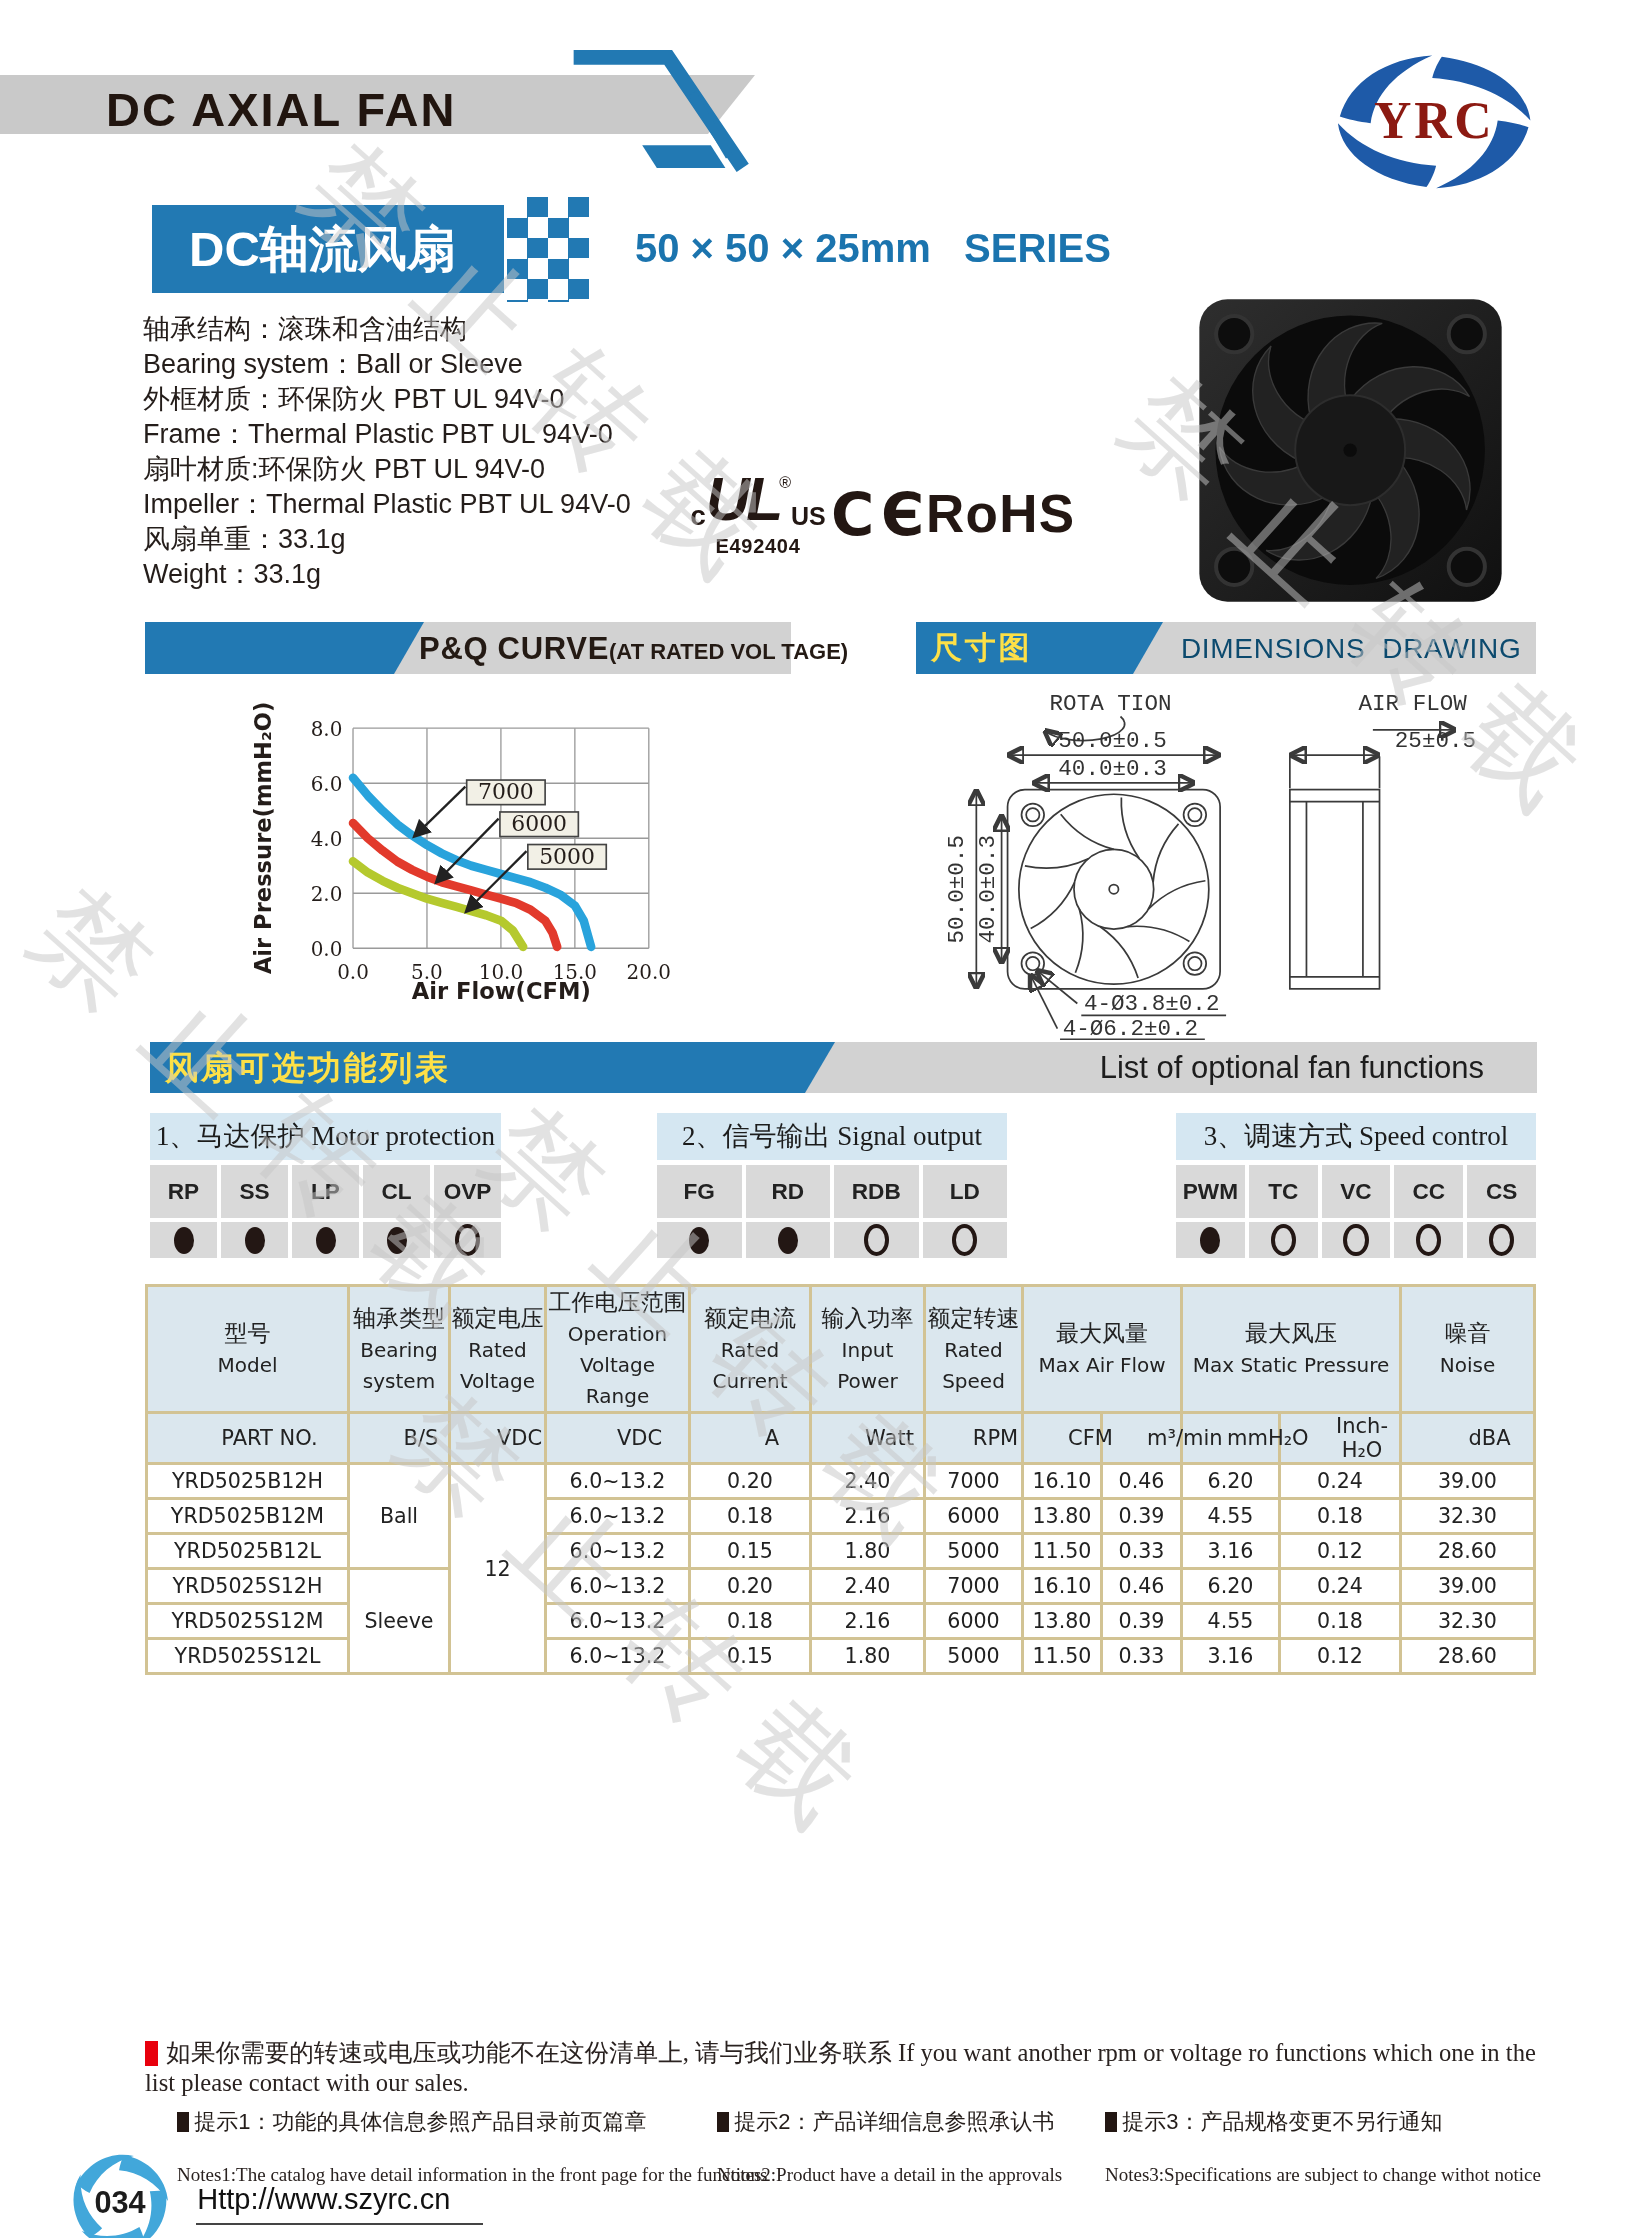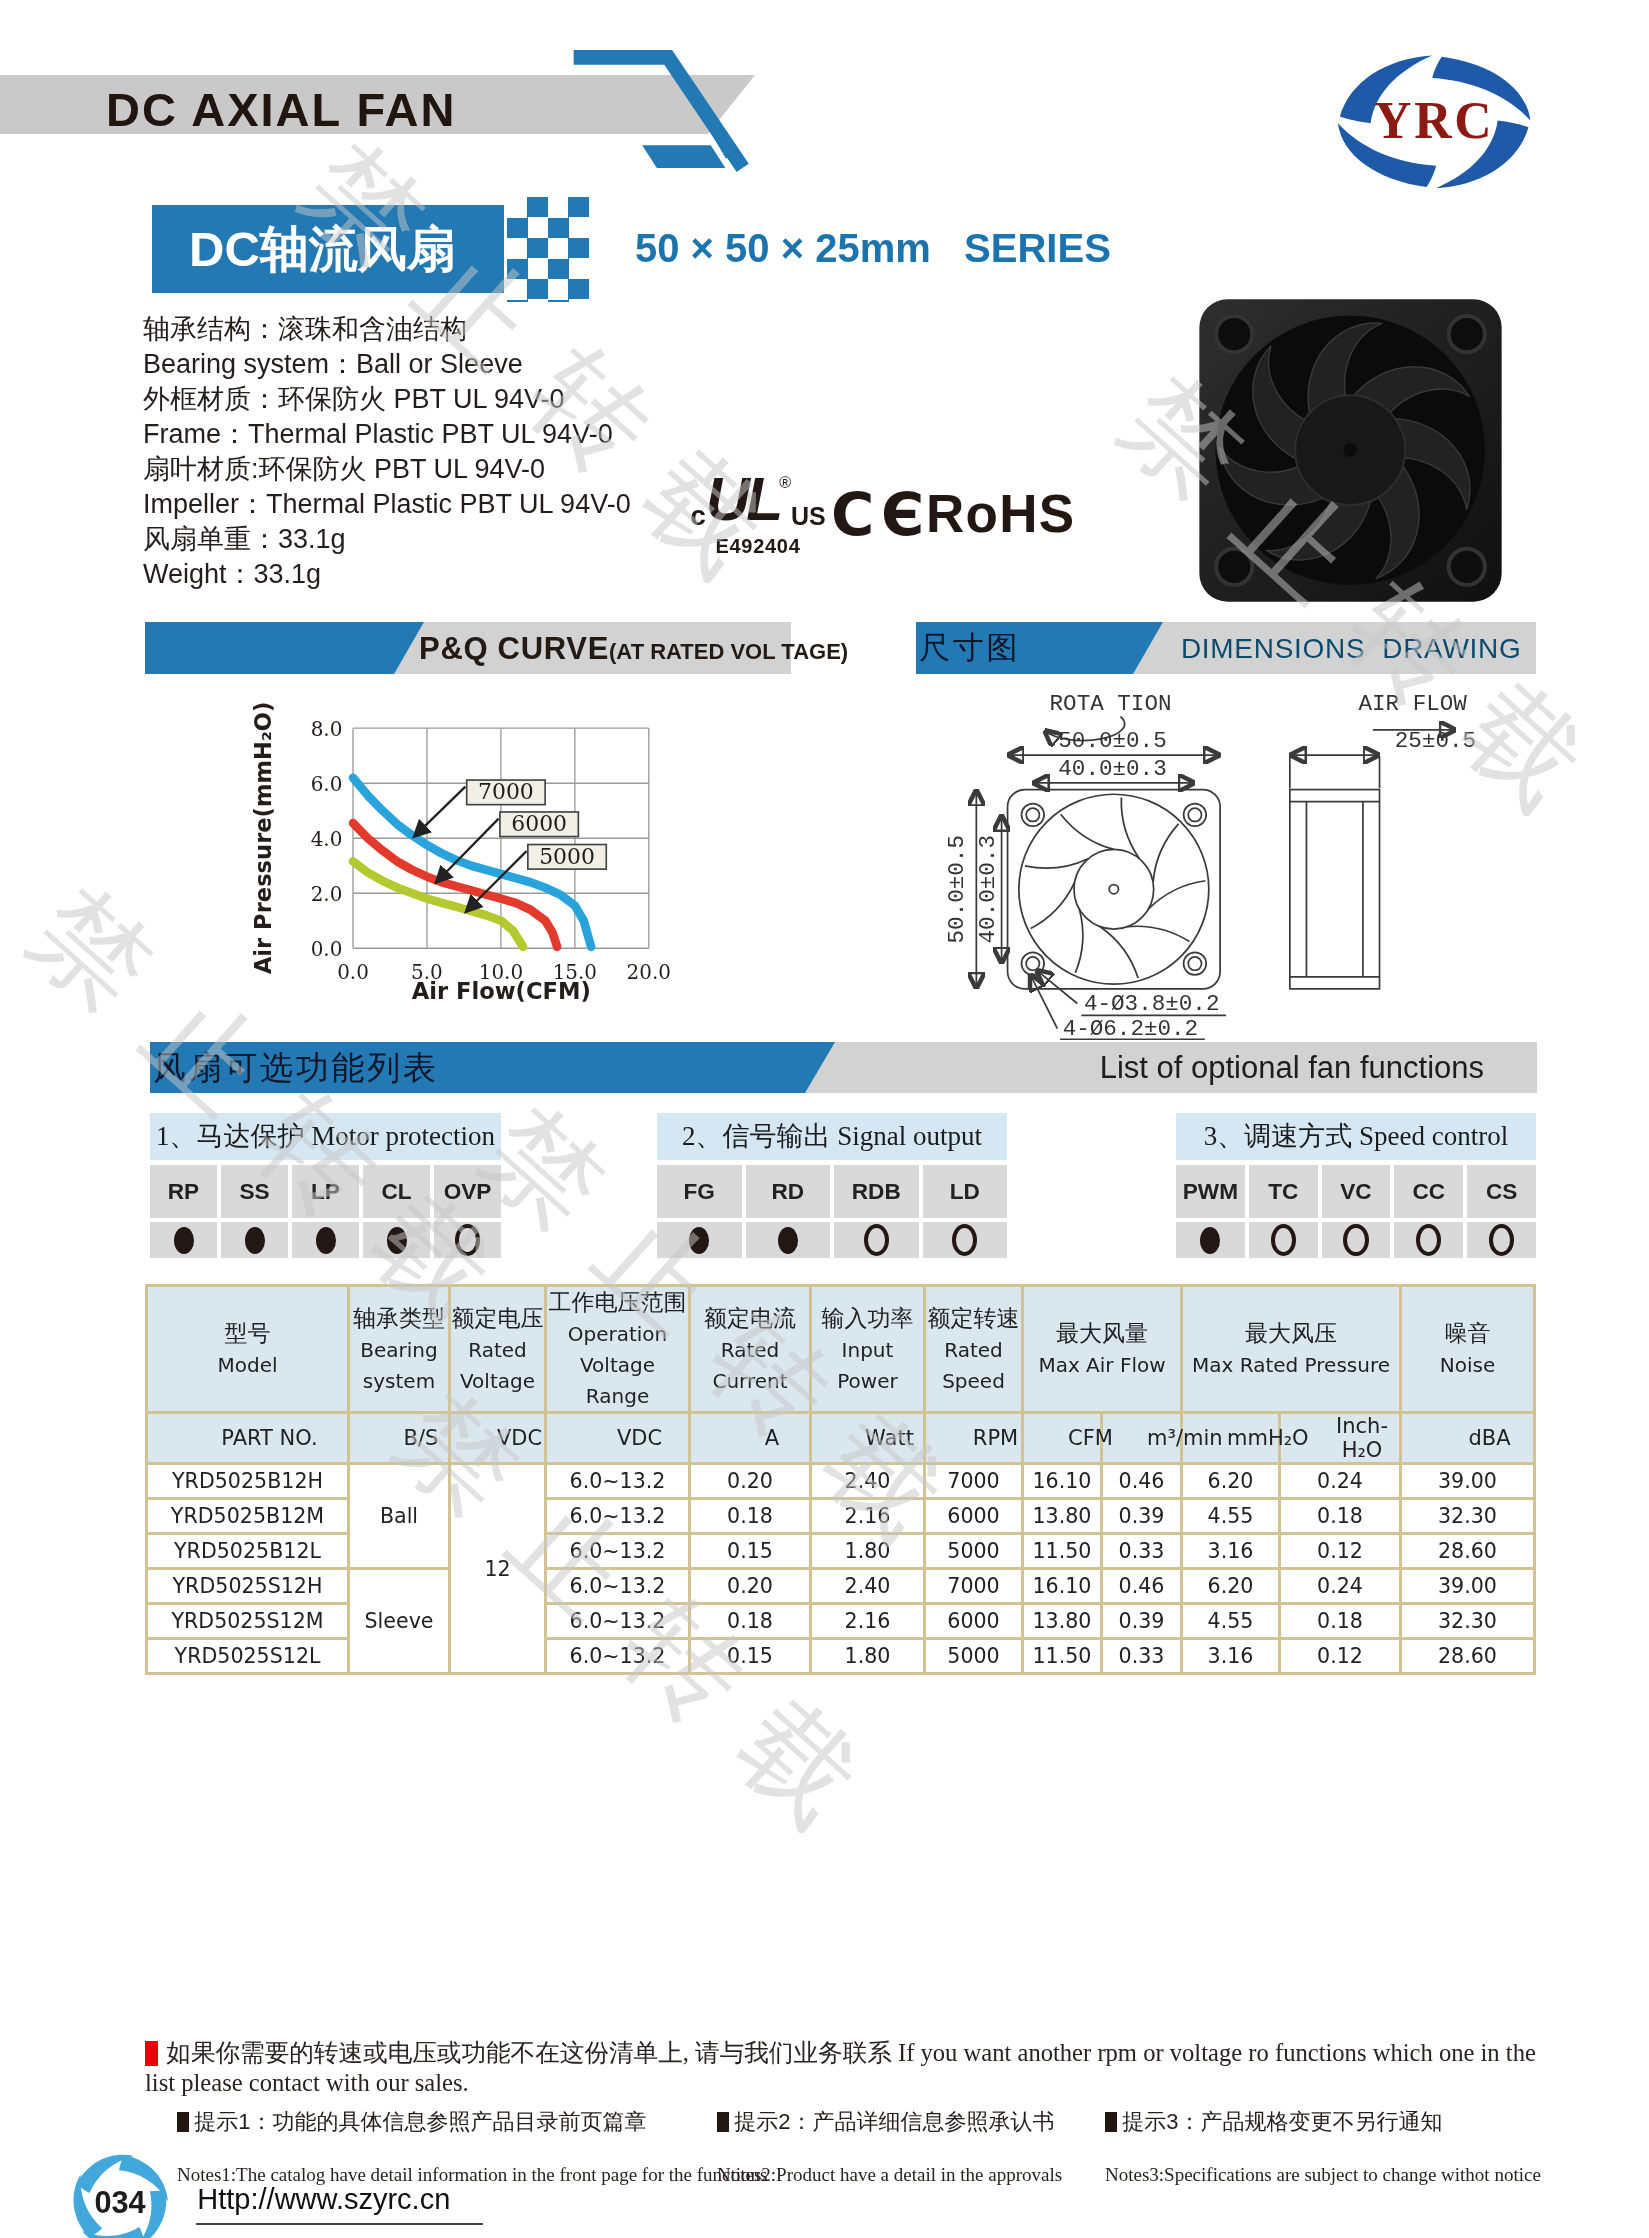--- a/index.html
+++ b/index.html
@@ -38,21 +38,21 @@
   .ul-us{font-size:25px;font-weight:bold;vertical-align:-5.3px;}
   .ul-num{font-size:20px;font-weight:bold;margin-top:1.3px;letter-spacing:0.7px;}
   .ce-mark{left:831px;top:480px;font-size:59px;font-weight:bold;color:#231713;letter-spacing:6.7px;
            font-family:"DejaVu Sans",sans-serif;}
   .rohs-mark{left:926px;top:483px;font-size:53px;font-weight:bold;color:#231713;letter-spacing:1.3px;}
 
   
   .banner{position:absolute;height:52px;background:#d2d2d2;}
   .banner-blue{position:absolute;left:0;top:0;height:100%;background:#2279b3;
                clip-path:polygon(0 0,100% 0,calc(100% - 30px) 100%,0 100%);}
-  .banner-cn{display:block;padding-left:3px;line-height:52px;font-size:31px;font-weight:normal;color:#0f172a;letter-spacing:2.7px;}
+  .banner-cn{display:block;padding-left:15px;line-height:52px;font-size:31px;font-weight:bold;color:#fde047;letter-spacing:2.7px;}
   #pq-banner{left:145px;top:622px;width:646px;}
   #pq-banner .banner-blue{width:279px;}
   .pq-text{position:absolute;left:274px;top:0;height:52px;line-height:53px;white-space:nowrap;color:#241a14;}
   .bt-big{font-size:31px;font-weight:bold;letter-spacing:0.7px;}
   .bt-small{font-size:22px;font-weight:bold;}
   #dim-banner{left:916px;top:622px;width:620px;}
   #dim-banner .banner-blue{width:247px;}
   .dim-en{position:absolute;right:14.6px;top:0;height:52px;line-height:53px;font-size:28px;color:#0c4a6e;
           letter-spacing:0.7px;white-space:pre;}
 
@@ -410,21 +410,21 @@
   <thead>
         <tr>
           <th class="h1" colspan="1">型号<br><span class="en">Model</span></th>
           <th class="h1" colspan="1">轴承类型<br><span class="en">Bearing system</span></th>
           <th class="h1" colspan="1">额定电压<br><span class="en">Rated Voltage</span></th>
           <th class="h1" colspan="1">工作电压范围<br><span class="en">Operation Voltage Range</span></th>
           <th class="h1" colspan="1">额定电流<br><span class="en">Rated Current</span></th>
           <th class="h1" colspan="1">输入功率<br><span class="en">Input Power</span></th>
           <th class="h1" colspan="1">额定转速<br><span class="en">Rated Speed</span></th>
           <th class="h1" colspan="2">最大风量<br><span class="en">Max Air Flow</span></th>
-          <th class="h1" colspan="2">最大风压<br><span class="en">Max Rated Pressure</span></th>
+          <th class="h1" colspan="2">最大风压<br><span class="en">Max Static Pressure</span></th>
           <th class="h1" colspan="1">噪音<br><span class="en">Noise</span></th>
         </tr>
         <tr>
           <th class="h2">PART NO.</th>
           <th class="h2">B/S</th>
           <th class="h2">VDC</th>
           <th class="h2">VDC</th>
           <th class="h2">A</th>
           <th class="h2">Watt</th>
           <th class="h2">RPM</th>

